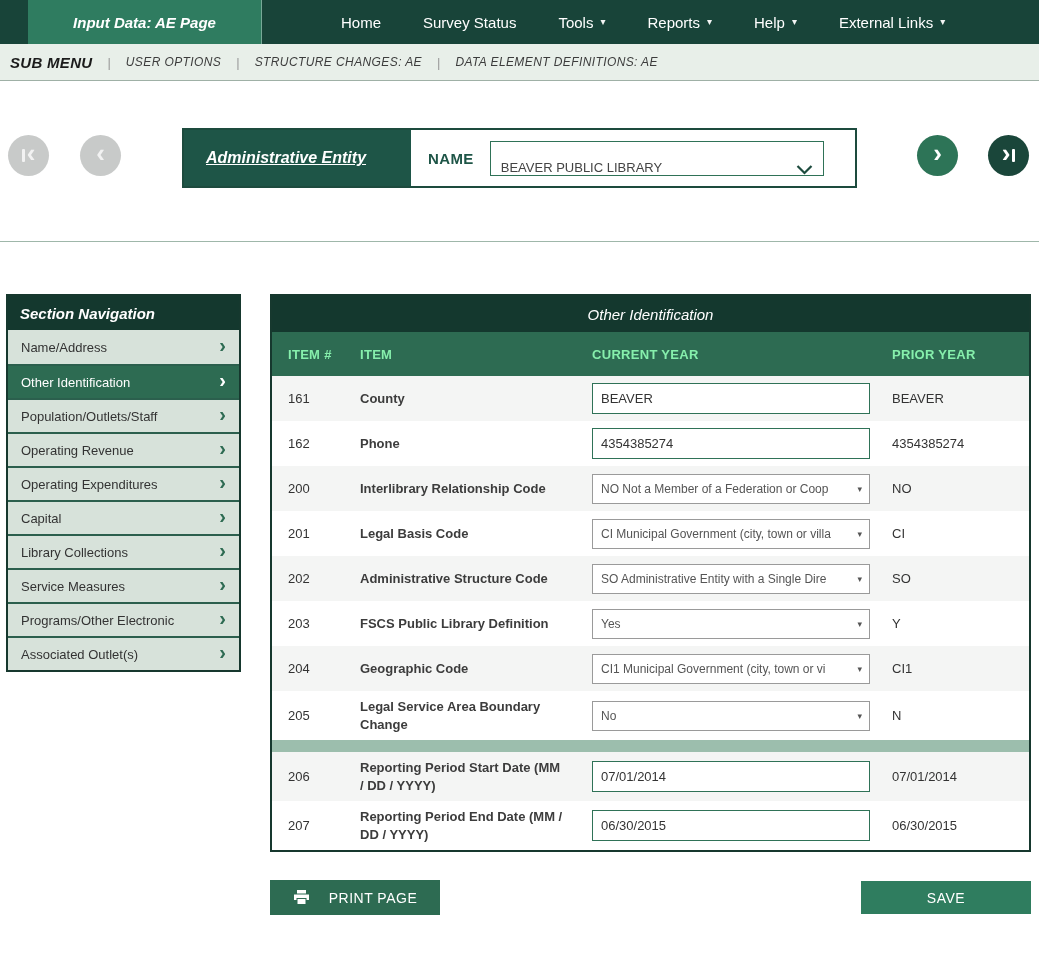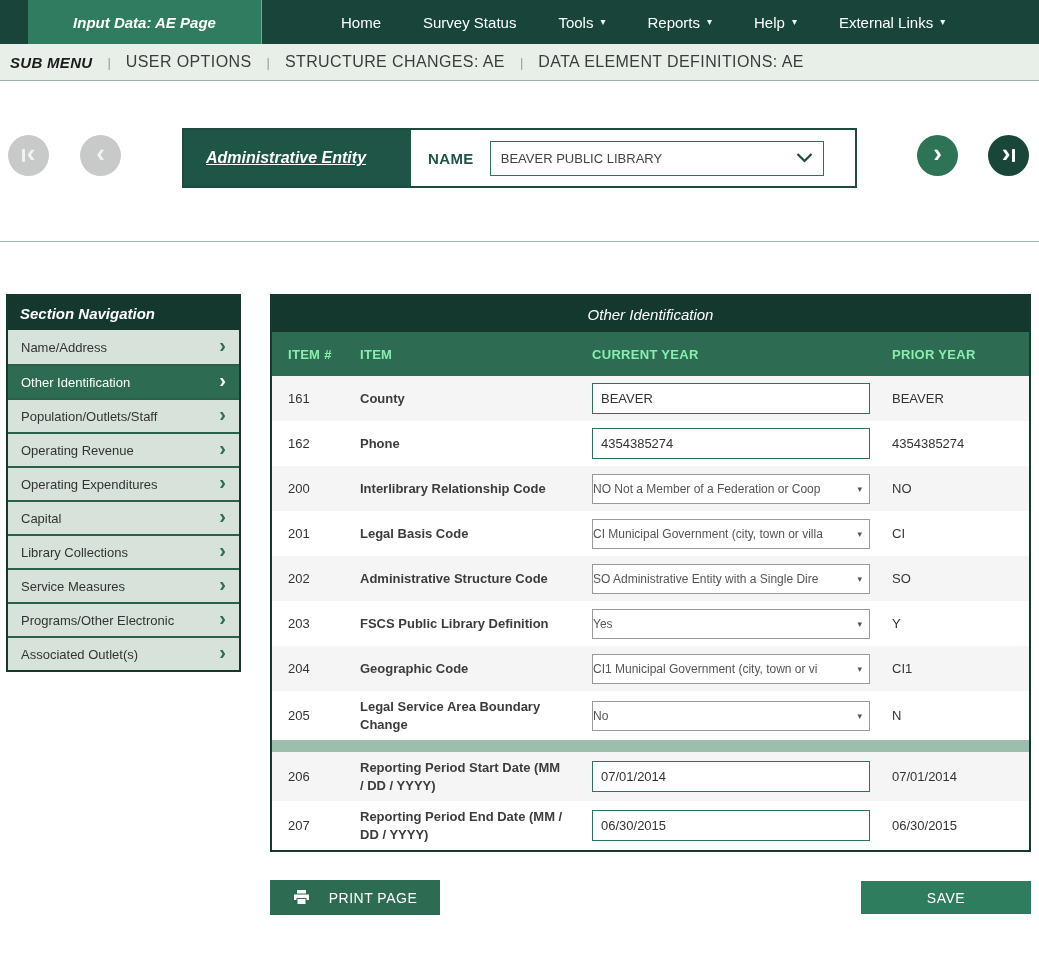--- a/index.html
+++ b/index.html
@@ -13,21 +13,21 @@
     font-weight:bold; font-size:15px; display:flex; align-items:center; justify-content:center;
     border-right:1px solid rgba(255,255,255,.35); cursor:pointer; }
   .topbar-menu { display:flex; align-items:stretch; margin-left:58px; }
   .topbar-item { color:#fff; font-size:15px; padding:0 21px; display:flex; align-items:center; gap:7px; cursor:pointer; }
   .caret { font-size:10px; line-height:1; opacity:.95; }
 
   
   .submenu { height:37px; background:#e8efe9; border-bottom:1px solid #9fb0a6; display:flex; align-items:center; padding-left:10px; }
   .submenu-title { font-weight:bold; font-style:italic; font-size:15px; color:#1b1b1b; letter-spacing:.3px; }
   .submenu-sep { color:#9a9a9a; margin:0 15px; font-size:13px; }
-  .submenu-item { font-size:16px; color:#3c3c3c; letter-spacing:.4px; cursor:pointer; }
+  .submenu-item { font-size:12px; color:#3c3c3c; letter-spacing:.4px; cursor:pointer;font-style:italic; }
 
   
   .entity-row { position:relative; height:160px; }
   .circle { position:absolute; width:41px; height:41px; border-radius:50%; display:flex; align-items:center;
     justify-content:center; top:54px; cursor:pointer; gap:2px; }
   .circle .chev { font-size:26px; font-weight:bold; line-height:1; transform:translateY(-3px); }
   .circle .bar { width:3px; height:13px; background:currentColor; border-radius:1px; }
   .circle.gray { background:#c8cac9; color:#f2f2f2; }
   .circle.green { background:#2d7457; color:#fff; }
   .circle.dark { background:#1a463a; color:#fff; }
@@ -36,21 +36,21 @@
   .c-next { left:917px; }
   .c-last { left:988px; }
 
   .entity-box { position:absolute; left:182px; top:47px; width:675px; height:60px; border:2px solid #1d4b3e;
     display:flex; background:#fff; }
   .entity-title { width:227px; background:#1e5547; color:#fff; font-style:italic; font-weight:bold; font-size:16px;
     display:flex; align-items:center; padding-left:22px;text-decoration:underline; }
   .entity-name-area { flex:1; display:flex; align-items:center; }
   .entity-name-label { margin-left:17px; color:#1e5547; font-weight:bold; font-size:15px; letter-spacing:.4px; }
   .entity-select { margin-left:16px; width:334px; height:35px; border:1px solid #2f7257; display:flex;
-    align-items:center; justify-content:space-between; padding:0 10px; color:#444; font-size:13px; cursor:pointer; background:#fff; }
+    align-items:flex-end; justify-content:space-between; padding:0 10px; color:#444; font-size:13px; cursor:pointer; background:#fff; }
 
   .divider { border:none; border-top:1px solid #9fb7aa; }
 
   
   .content { display:flex; margin-top:52px; padding:0 6px; align-items:flex-start; }
 
   .sidebar { width:235px; border:2px solid #16382e; background:#d7e2da; }
   .sidebar-header { height:34px; background:#14382e; color:#fff; font-style:italic; font-weight:bold; font-size:15px;
     display:flex; align-items:center; padding-left:12px; }
   .sidebar-item { height:34px; background:#d7e2da; border-top:2px solid #2b5f4d; display:flex; align-items:center;
@@ -67,21 +67,21 @@
     font-weight:bold; font-size:13px; letter-spacing:.3px; height:44px; align-items:center; padding-left:16px; }
   .trow { display:grid; grid-template-columns:72px 232px 300px 1fr; align-items:center;
     padding:7px 0 7px 16px; min-height:45px; font-size:13px; background:#fff; }
   .trow.odd { background:#f4f5f4; }
   .c-num { color:#333; }
   .c-item { font-weight:bold; color:#3c3c3c; padding-right:27px; line-height:1.35; }
   .c-prior { color:#333; }
   .tinput { width:278px; height:31px; border:1px solid #2f7257; padding:0 8px; font-size:13px; color:#333;
     font-family:inherit; background:#fff; }
   .tselect { width:278px; height:30px; border:1px solid #9a9a9a; display:flex; align-items:center;
-    justify-content:space-between; padding:0 7px 0 0; font-size:12px; color:#555; background:#fff; cursor:pointer; }
+    justify-content:space-between; padding:0 7px 0 8px; font-size:12px; color:#555; background:#fff; cursor:pointer; }
   .sel-text { white-space:nowrap; overflow:hidden; }
   .sel-arrow { font-size:9px; color:#555; margin-left:4px; flex:0 0 auto; }
   .sep-row { height:12px; background:#9cbead; }
 
   
   .actions { display:flex; align-items:center; margin-top:28px; }
   .btn-print { width:170px; height:35px; background:#2d6b52; color:#fff; border:none; display:flex;
     align-items:center; justify-content:center; gap:19px; font-size:14px; letter-spacing:.5px;
     font-family:inherit; cursor:pointer; }
   .btn-save { margin-left:auto; width:170px; height:33px; background:#2f7d5f; color:#fff; border:none;

